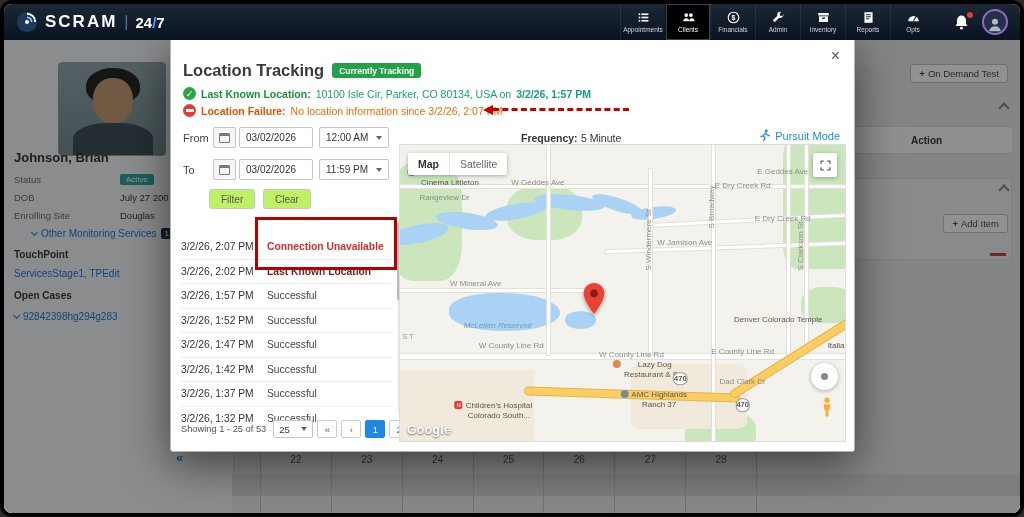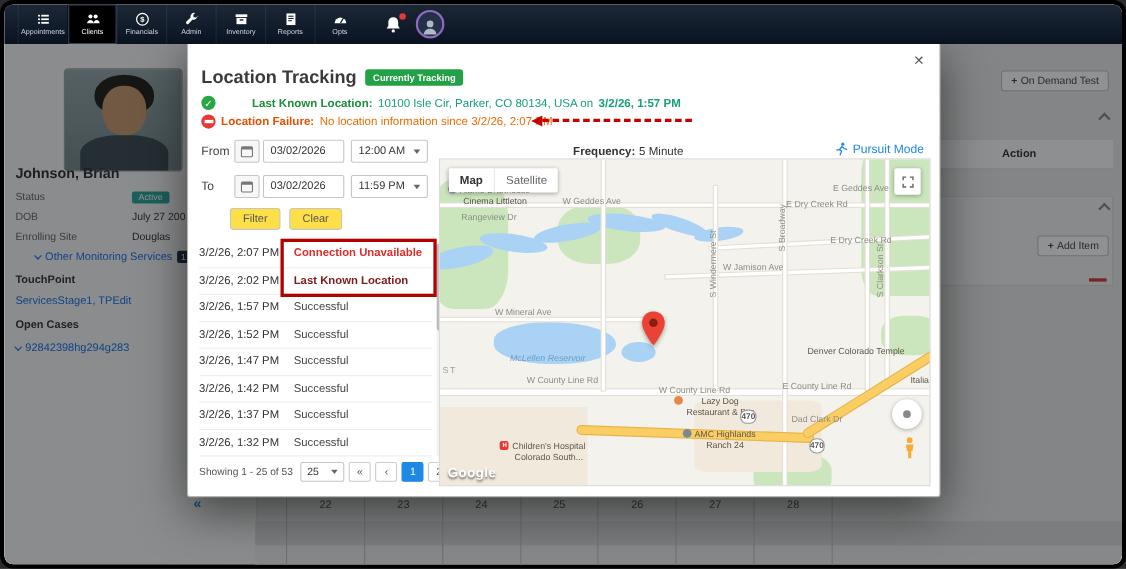--- a/index.html
+++ b/index.html
@@ -86,21 +86,21 @@
   .m-title { font-size:16.5px; font-weight:bold; color:#3a3a3a; }
   .m-badge { background:#23a147; color:#fff; font-size:8.5px; font-weight:bold; border-radius:3px; padding:2.5px 7px; }
   .m-line { position:absolute; left:12px; display:flex; align-items:center; gap:5px; font-size:10.5px; }
   .m-line1 { top:48px; }
   .m-line2 { top:65px; }
   .ck { width:13px; height:13px; border-radius:50%; background:#28a745; color:#fff; font-size:9px;
         display:inline-flex; align-items:center; justify-content:center; flex:0 0 13px; }
   .fk { width:13px; height:13px; border-radius:50%; background:#e53935; display:inline-flex;
         align-items:center; justify-content:center; flex:0 0 13px; }
   .fk::after { content:""; width:8px; height:2.2px; background:#fff; display:block; }
-  .lk-label { color:#1d8f3c; font-weight:bold;margin-left:28px; }
+  .lk-label { color:#1d8f3c; font-weight:bold; }
   .lk-text { color:#18a07c; }
   .lk-time { color:#18a07c; font-weight:bold; }
   .fl-label { color:#e65100; font-weight:bold; }
   .fl-text { color:#ef6c00; }
   .annot-arrow { position:absolute; left:322px; top:69px; width:136px; height:0; border-top:3px dashed #c40000; z-index:6; }
   .annot-arrow::before { content:""; position:absolute; left:-10px; top:-6.5px; width:0; height:0;
         border-top:5px solid transparent; border-bottom:5px solid transparent; border-right:10px solid #c40000; }
 
   .f-label { position:absolute; font-size:11px; color:#444; }
   .lab-from { left:12px; top:93px; } .lab-to { left:12px; top:125px; }
@@ -114,26 +114,26 @@
   .sel { position:absolute; height:21px; border:1px solid #c5c5c5; border-radius:2px; background:#fff;
          font-size:10px; color:#333; display:flex; align-items:center; justify-content:space-between;
          padding:0 6px; cursor:pointer; }
   .t1 { left:148px; top:88px; width:70px; } .t2 { left:148px; top:120px; width:70px; }
   .caret { width:0; height:0; border-left:3.5px solid transparent; border-right:3.5px solid transparent; border-top:4px solid #666; }
   .freq-label { position:absolute; left:350px; top:93px; font-size:10.5px; font-weight:bold; color:#333; }
   .freq-value { position:absolute; left:410px; top:93px; font-size:10.5px; color:#333; }
   .pursuit { position:absolute; right:14px; top:90px; display:flex; align-items:center; gap:4px;
              color:#1e88e5; font-size:11px; cursor:pointer; }
   .pursuit svg { width:13px; height:13px; }
-  .m-btn { position:absolute; background:#fde047; border:1px solid #c5c5c5; border-radius:3px;
+  .m-btn { position:absolute; background:#bef264; border:1px solid #c5c5c5; border-radius:3px;
            font-size:10px; color:#555; padding:3.5px 11px; cursor:pointer; }
   .b-filter { left:38px; top:150px; } .b-clear { left:92px; top:150px; }
 
   
-  .lt { position:absolute; left:10px; top:180px; width:212px; height:196px; }
+  .lt { position:absolute; left:10px; top:196px; width:212px; height:196px; }
   .lt-row { display:flex; height:24.5px; align-items:center; border-bottom:1px solid #ededed; cursor:pointer; }
   .lt-time { width:86px; font-size:10.3px; color:#333; }
   .lt-status { flex:1; font-size:10.3px; }
   .st-ok { color:#444; }
   .st-error { color:#e02b2b; font-weight:600; }
   .st-lastknown { color:#7e1b1b; font-weight:bold; }
   .red-box { position:absolute; left:84px; top:178px; width:142px; height:53px; border:3px solid #b30000; z-index:5; }
   .scrollbar { position:absolute; left:226px; top:180px; width:7px; height:196px; background:#f1f1f1; border-radius:4px; cursor:pointer; }
   .scroll-thumb { position:absolute; left:0; top:2px; width:7px; height:80px; background:#b9b9b9; border-radius:4px; }
 
@@ -193,20 +193,33 @@
               font-size:7.3px; color:#3c3c3c; background:rgba(255,255,255,.78); padding:0 5px; z-index:5; }
   .attr-item { white-space:nowrap; }
 </style>
 </head>
 <body>
 
 <div class="frame">
   <div class="screen">
 
     <header class="topnav">
+      <div class="brand">
+        <span class="brand-logo">
+          <svg viewBox="0 0 24 24">
+              <circle cx="12" cy="12" r="11" fill="#1b3a5c"></circle>
+              <path d="M12 3a9 9 0 0 1 9 9" stroke="#fff" stroke-width="2" fill="none"></path>
+              <path d="M12 7a5 5 0 0 1 5 5" stroke="#9fc3e8" stroke-width="2" fill="none"></path>
+              <circle cx="12" cy="12" r="2.2" fill="#fff"></circle>
+            </svg>
+        </span>
+        <span class="brand-name">SCRAM</span>
+        <span class="brand-sep">|</span>
+        <span class="brand-suffix"><span>24</span><span class="slash">/</span><span>7</span></span>
+      </div>
       <div class="nav-right">
         <div class="nav-items">
             <div class="nav-item">
               <span>
                 <svg viewBox="0 0 16 16">
                   <rect x="2" y="3" width="2" height="2" fill="#fff"></rect>
                   <rect x="5.5" y="3" width="8.5" height="2" fill="#fff"></rect>
                   <rect x="2" y="7" width="2" height="2" fill="#fff"></rect>
                   <rect x="5.5" y="7" width="8.5" height="2" fill="#fff"></rect>
                   <rect x="2" y="11" width="2" height="2" fill="#fff"></rect>
@@ -520,21 +533,21 @@
             <div class="mlabel water-l" style="left: 22%; top: 61%;"><span>McLellen Reservoir</span></div>
             <div class="mlabel poi" style="left: 85%; top: 59%;"><span>Denver Colorado Temple</span></div>
             <div class="mlabel area" style="left: 2%; top: 65%;"><span>ST</span></div>
             <div class="mlabel road" style="left: 25%; top: 68%;"><span>W County Line Rd</span></div>
             <div class="mlabel road" style="left: 52%; top: 71%;"><span>W County Line Rd</span></div>
             <div class="mlabel road" style="left: 77%; top: 70%;"><span>E County Line Rd</span></div>
             <div class="mlabel poi" style="left: 56%; top: 76%;"><span class="poi-dot orange"></span><span>Lazy Dog
 Restaurant &amp; Bar</span></div>
             <div class="mlabel road" style="left: 77%; top: 80%; text-align: right;"><span>Dad Clark Dr</span></div>
             <div class="mlabel poi" style="left: 57%; top: 86%;"><span class="poi-dot gray"></span><span>AMC Highlands
-Ranch 24</span></div>
+Ranch 37</span></div>
             <div class="mlabel poi" style="left: 21%; top: 90%;"><span class="poi-dot red-h">H</span><span>Children's Hospital
 Colorado South...</span></div>
             <div class="mlabel poi" style="left: 98%; top: 68%;"><span>Italia</span></div>
             <div class="mlabel shield" style="left: 63%; top: 79%;"><span>470</span></div>
             <div class="mlabel shield" style="left: 77%; top: 88%;"><span>470</span></div>
           </div>
 
         <div class="pin">
           <svg viewBox="0 0 24 36">
               <path d="M12 0C5.4 0 0 5.4 0 12c0 9 12 24 12 24s12-15 12-24C24 5.4 18.6 0 12 0z" fill="#ea4335"></path>

